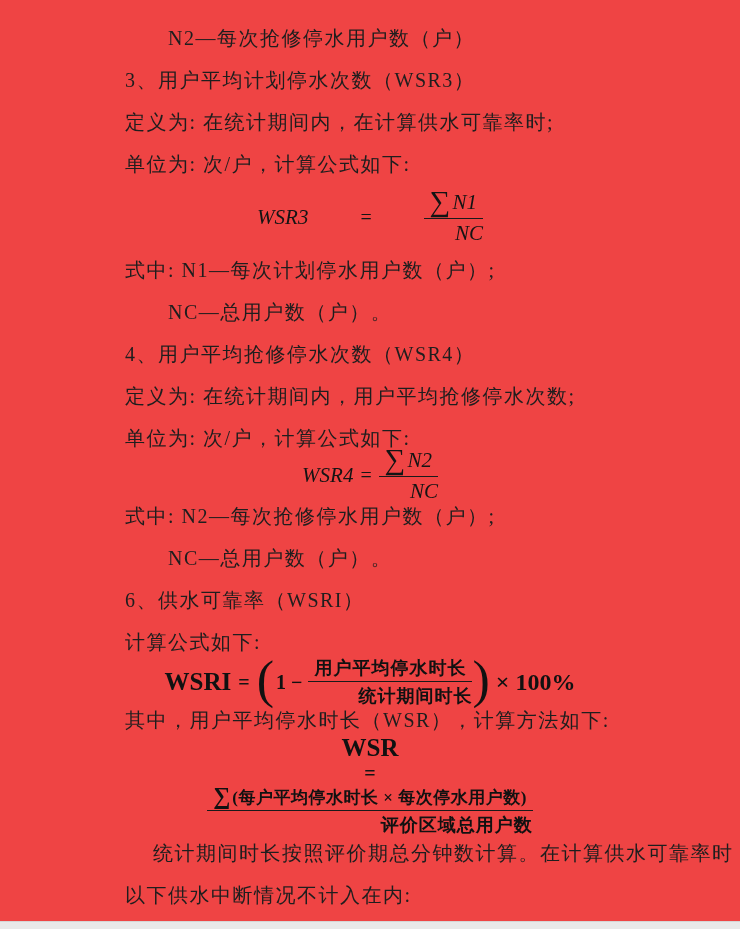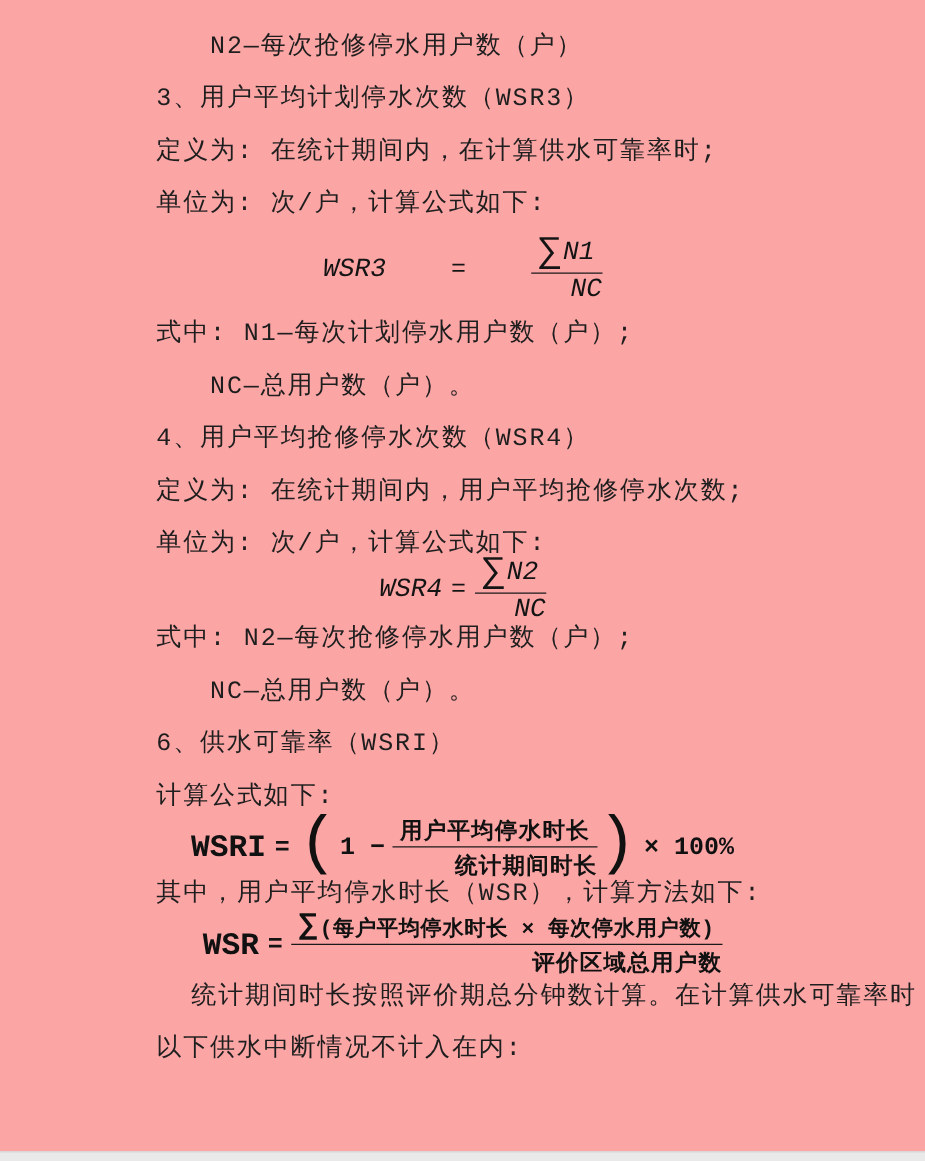--- a/index.html
+++ b/index.html
@@ -4,23 +4,23 @@
 <style>
   html, body {
     margin: 0;
     padding: 0;
     background: #ffffff;
   }
   .screen {
     position: relative;
     width: 740px;
     height: 929px;
-    background: #fca5a5;
+    background: #ef4444;
     overflow: hidden;
-    font-family: Liberation Mono, monospace;
+    font-family: Liberation Serif, serif;
     color: #1e1e1e;
   }
   .page {
     position: absolute;
     top: 0; left: 0; right: 0; bottom: 8px;
     padding: 26px 0 0 125px;
     box-sizing: border-box;
   }
   .line {
     font-size: 20px;
@@ -37,21 +37,21 @@
     width: 740px;
     margin-left: -125px;
     display: flex;
     justify-content: center;
     align-items: center;
     white-space: nowrap;
   }
   .formula.f-small { margin-top: -6px; margin-bottom: 12px; gap: 45px; }
   .formula.f-small2 { margin-top: -22px; margin-bottom: 0; }
   .formula.f-wsri { margin-top: -16px; margin-bottom: 0; }
-  .formula.f-wsr { margin-top: -16px; margin-bottom: 4px; }
+  .formula.f-wsr { margin-top: -16px; margin-bottom: 4px; flex-direction: column; }
 
   .f-var {
     font-style: italic;
     font-size: 21px;
     color: #141414;
   }
   .f-eq {
     font-size: 20px;
     color: #141414;
     margin: 0 7px;
@@ -106,21 +106,21 @@
   .one-minus {
     font-weight: 700;
     font-size: 20px;
     color: #111;
     margin: 0 6px 0 2px;
   }
   .cn-frac { font-weight: 700; color: #111; }
   .cn-frac .num, .cn-frac .den { font-size: 18px; letter-spacing: 1px; }
   .times100 {
     font-weight: 700;
-    font-size: 20px;
+    font-size: 24px;
     color: #111;
     margin-left: 6px;
   }
   .sigma-b {
     font-style: normal;
     font-weight: 700;
     font-size: 24px;
     line-height: 24px;
     color: #111;
     margin-right: 1px;

